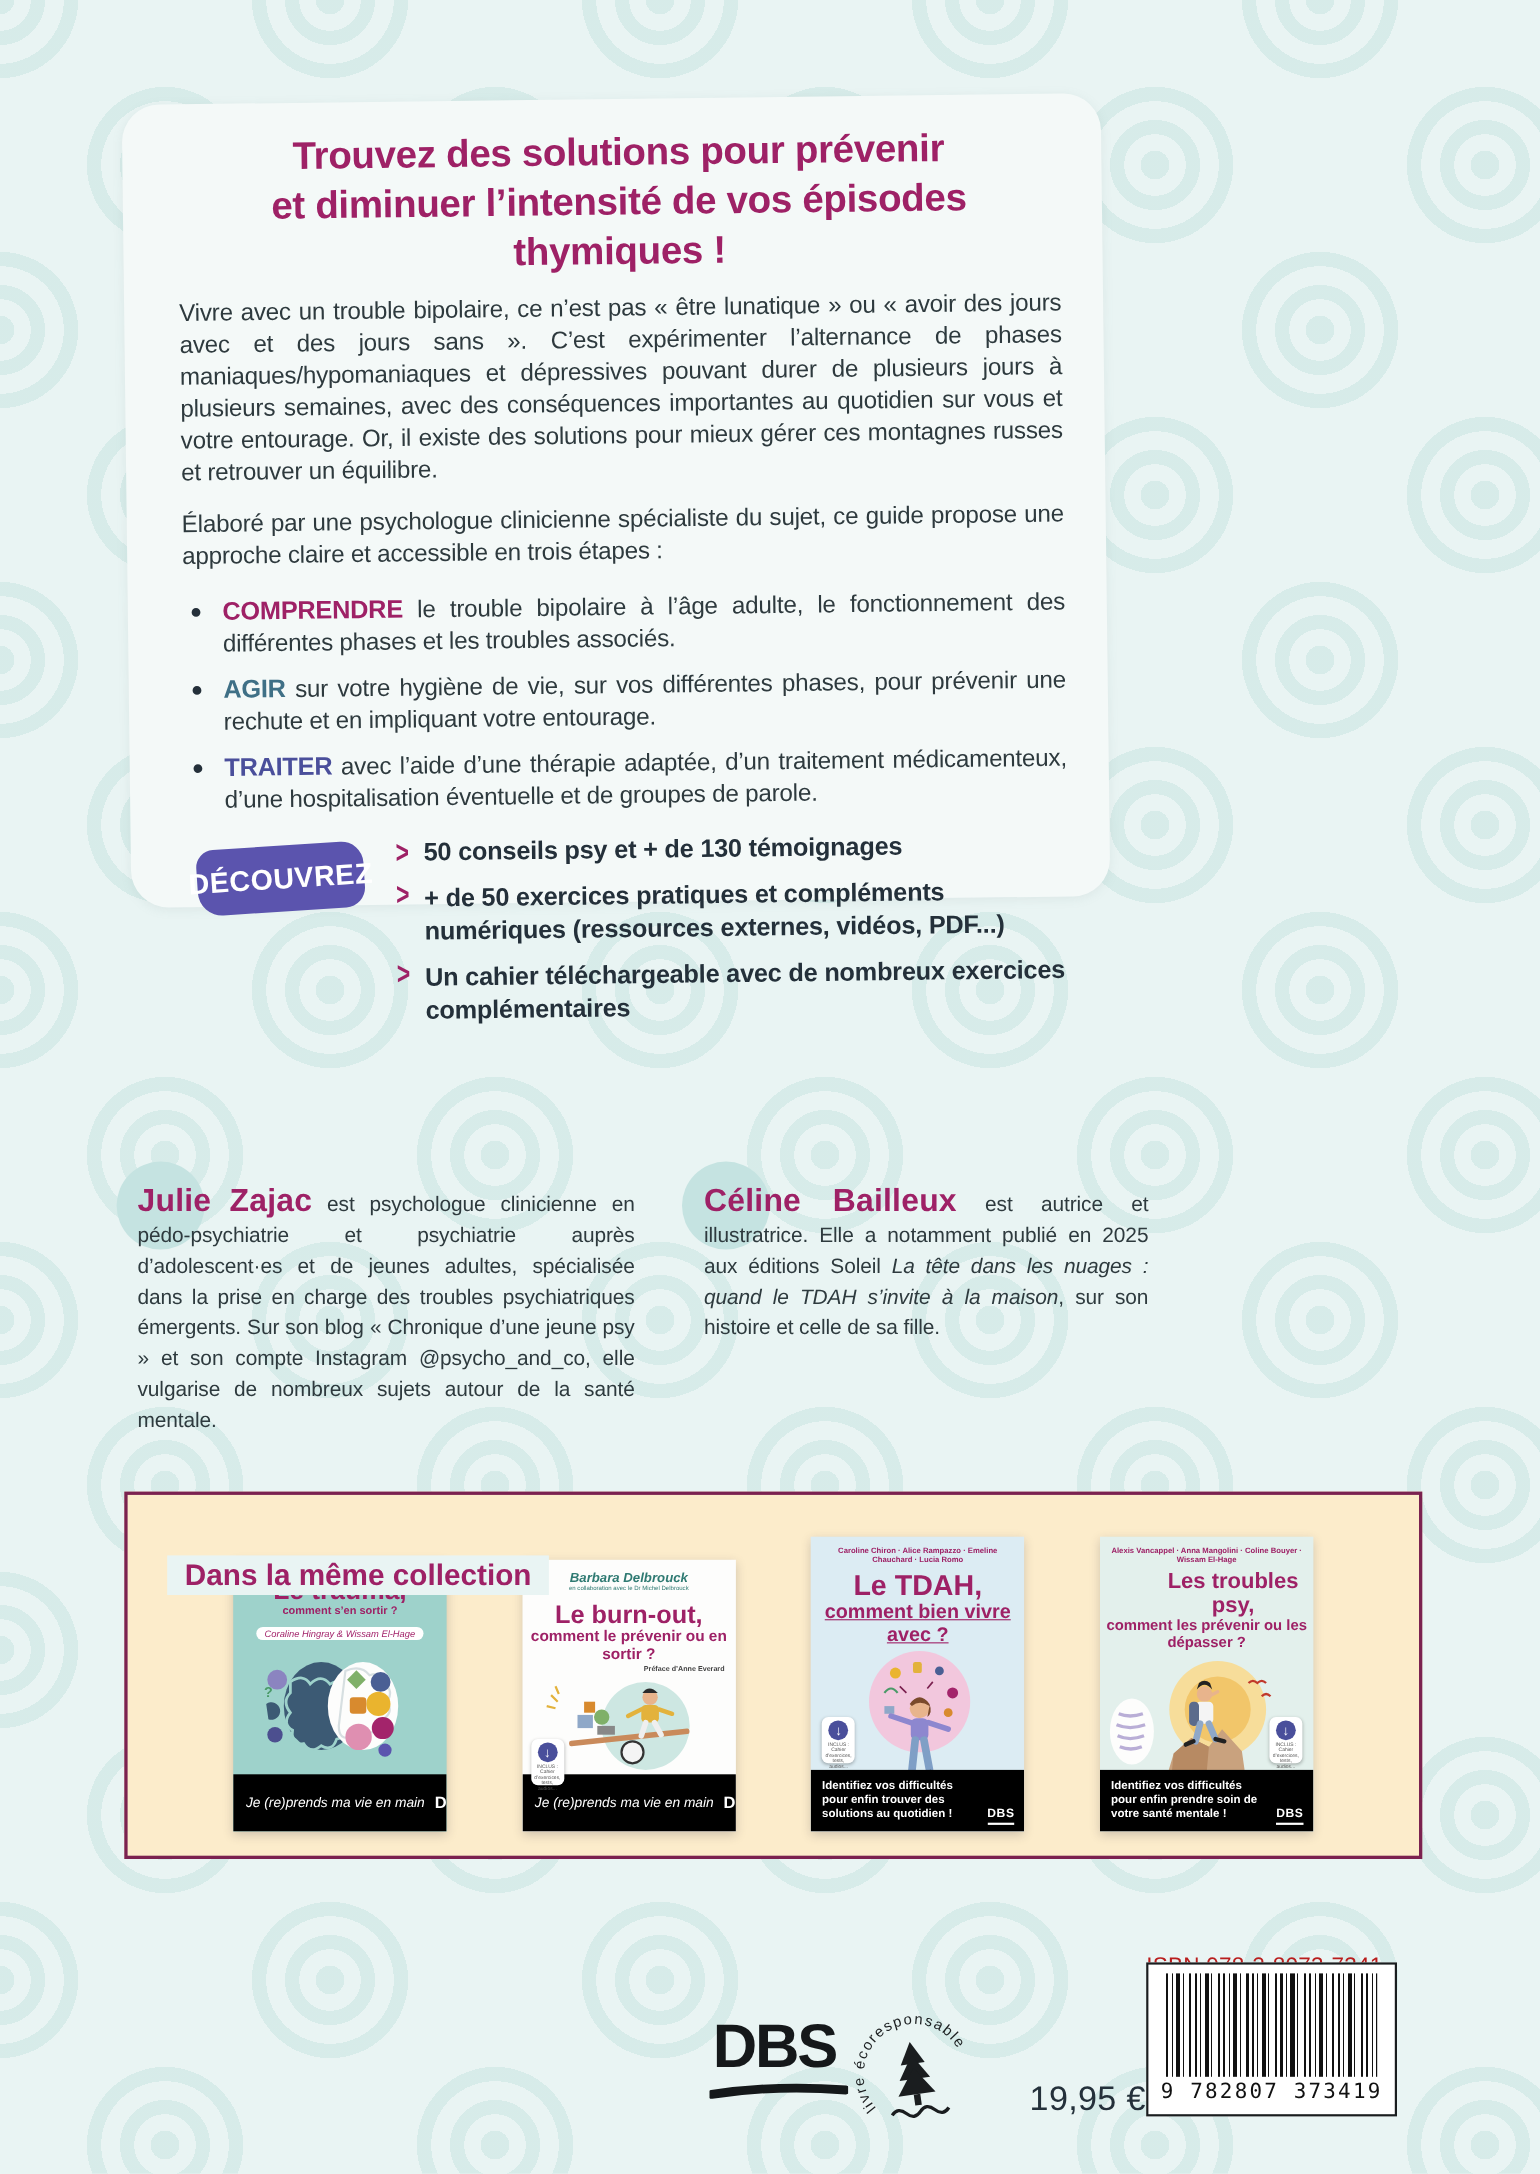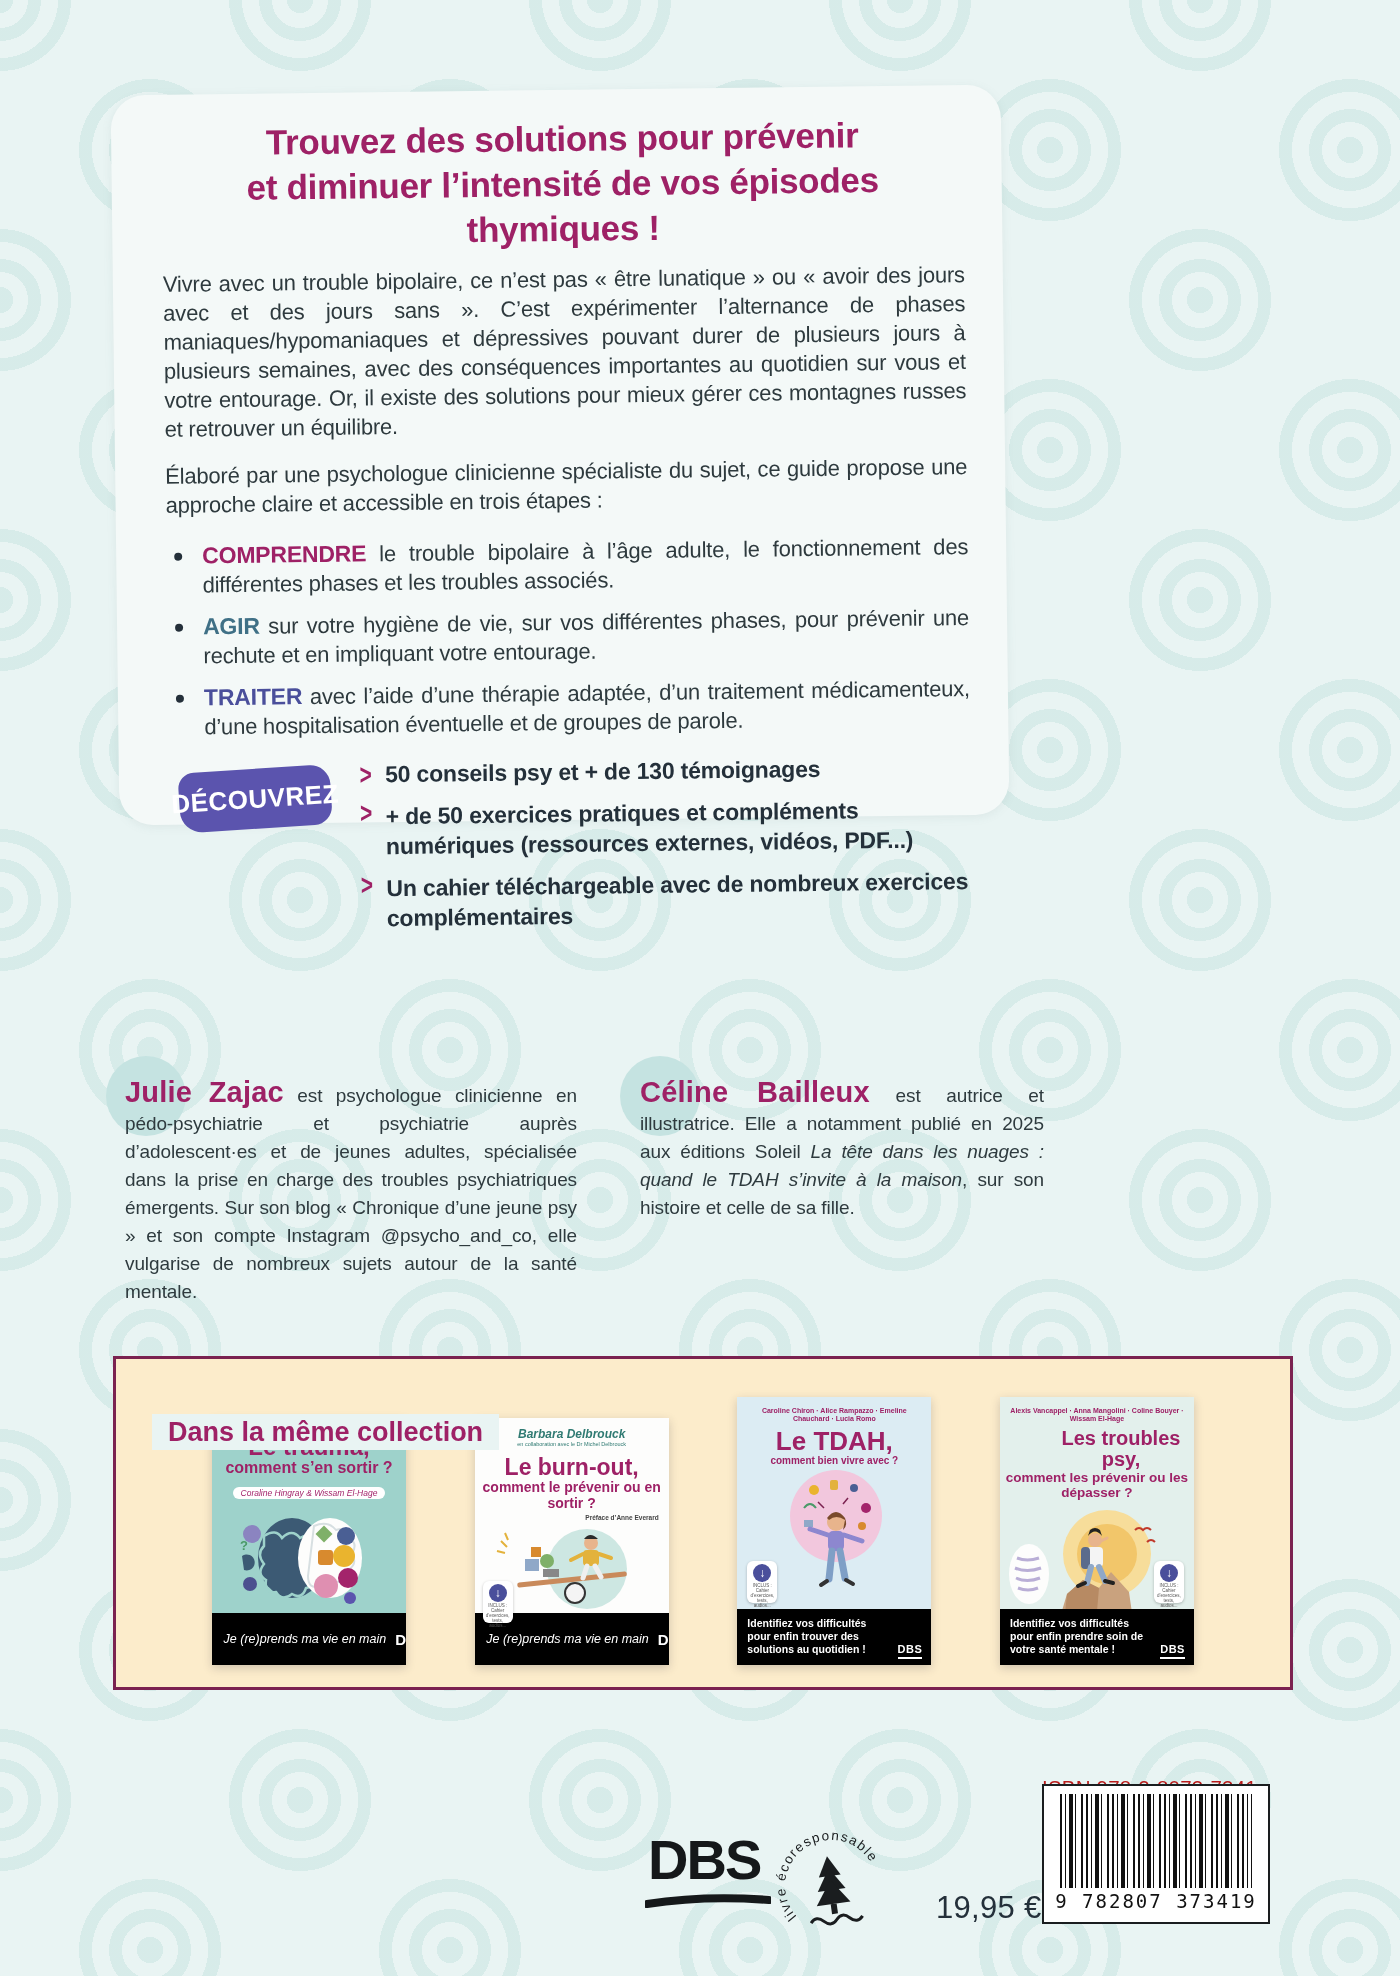--- a/index.html
+++ b/index.html
@@ -124,21 +124,21 @@
 <div class="bio bio2">
   <span class="name">Céline Bailleux</span><span> est autrice et illustratrice. Elle a notamment publié en 2025 aux éditions Soleil </span><span class="ital">La tête dans les nuages : quand le TDAH s’invite à la maison</span><span>, sur son histoire et celle de sa fille.</span>
 </div>
 
 <div class="coll-label">Dans la même collection</div>
 <div class="coll-box">
   <div class="books">
 
     <div class="book book1 bk12">
       <div class="bk-title" style="font-size:24px;margin-top:16px;">Le trauma,</div>
-      <div class="bk-sub" style="font-size:16px;">comment s’en sortir ?</div>
+      <div class="bk-sub" style="font-size:10px;">comment s’en sortir ?</div>
       <div style="margin-top:5px;"><span class="pill">Coraline Hingray &amp; Wissam El-Hage</span></div>
       <svg width="150" height="108" viewBox="0 0 150 108" style="margin:6px auto 0;">
         <ellipse cx="58" cy="52" rx="34" ry="40" fill="#3c5a74"></ellipse>
         <path d="M30,30 q12,-8 18,2 q10,-10 18,0 q10,-6 14,6 q8,4 2,14 q8,8 -2,16 q4,12 -8,14 q-4,12 -14,6 q-10,8 -16,-2 q-12,2 -10,-12 q-10,-6 -2,-16 q-8,-10 0,-18 z" fill="none" stroke="#9ed2cb" stroke-width="2.5"></path>
         <circle cx="18" cy="28" r="9" fill="#8b84c0"></circle>
         <path d="M8,50 a8,8 0 1,1 2,14 z" fill="#3c5a74"></path>
         <circle cx="16" cy="78" r="7" fill="#4c4f8f"></circle>
         <text x="6" y="44" font-size="13" fill="#4a9a68" font-weight="bold">?</text>
         <ellipse cx="96" cy="52" rx="32" ry="40" fill="#fdfdfc"></ellipse>
         <path d="M80,20 q14,-6 22,4 q12,-4 14,8 q8,6 2,16 q6,10 -4,16 q0,12 -12,12 q-6,10 -16,4 q-12,4 -12,-10 z" fill="none" stroke="#d7dfe1" stroke-width="2"></path>
@@ -187,21 +187,21 @@
       </div>
       <div class="band band-s">
         <span>Je (re)prends ma vie en main</span>
         <span class="dlogo">D</span>
       </div>
     </div>
 
     <div class="book book3 bk34">
       <div class="tiny-authors">Caroline Chiron · Alice Rampazzo · Emeline Chauchard · Lucia Romo</div>
       <div class="bk-title" style="font-size:26px;margin-top:5px;">Le TDAH,</div>
-      <div class="bk-sub" style="font-size:10px;">comment bien vivre avec ?</div>
+      <div class="bk-sub" style="font-size:18px;text-decoration:underline;">comment bien vivre avec ?</div>
       <svg width="180" height="128" viewBox="0 0 180 128" style="margin:2px auto 0;">
         <circle cx="92" cy="48" r="46" fill="#f2c7dd"></circle>
         <circle cx="70" cy="22" r="5" fill="#eab42e"></circle>
         <rect x="86" y="12" width="8" height="10" rx="2" fill="#e3b23c"></rect>
         <circle cx="110" cy="20" r="4" fill="#4a5f94"></circle>
         <path d="M60,40 q6,-8 12,0" stroke="#4a9a68" stroke-width="2" fill="none"></path>
         <circle cx="122" cy="40" r="5" fill="#a3246b"></circle>
         <rect x="60" y="52" width="9" height="7" fill="#8fa8c8"></rect>
         <circle cx="118" cy="58" r="4" fill="#d88a2e"></circle>
         <path d="M74,34 l6,6 M104,30 l-5,6" stroke="#7b2250" stroke-width="1.5"></path>

